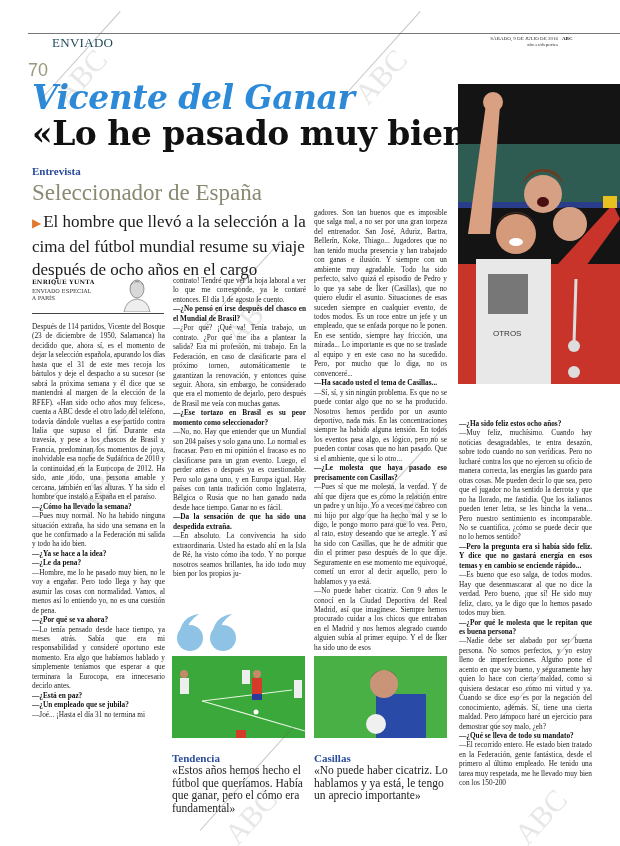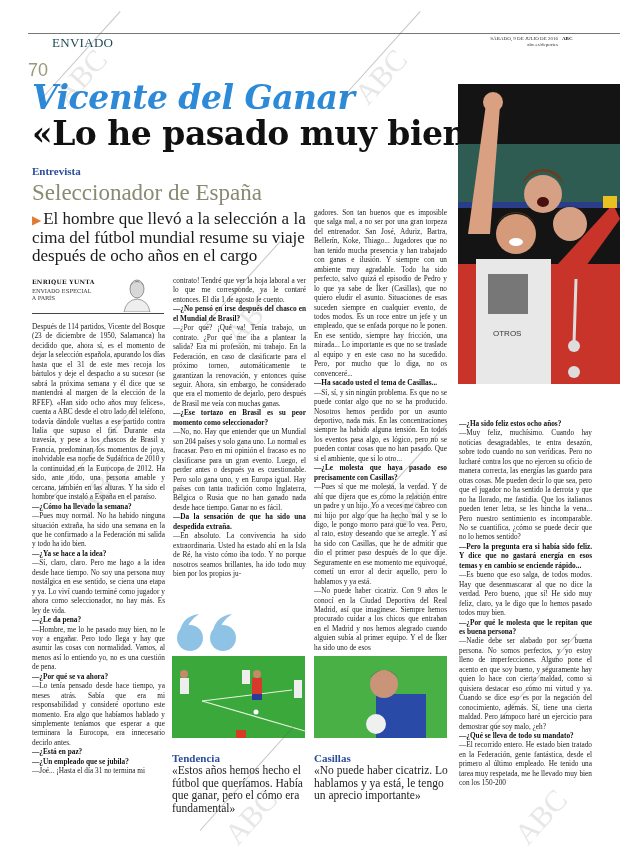--- a/index.html
+++ b/index.html
@@ -12,21 +12,21 @@
   .abs { position: absolute; }
   .rule { position: absolute; left: 28px; top: 33px; width: 592px; height: 1px; background: #777; }
   .pagenum { left: 28px; top: 35px; font-size: 18px; color: #9a9a7a; font-family: Liberation Sans, sans-serif; margin-top: 25px; }
   .section { left: 52px; top: 35px; font-size: 13px; color: #1e4a5a; letter-spacing: 0.3px; font-family: "Liberation Serif", serif; }
   .dateline { right: 62px; top: 36px; font-size: 5px; text-align: right; line-height: 6px; font-family: "Liberation Serif", serif; color:#333; }
   .abc-mini { left: 562px; top: 36px; font-size: 5px; font-weight: bold; font-family: "Liberation Serif", serif; }
   .name-title { left: 32px; top: 78px; font-size: 33px; font-style: italic; font-weight: bold; color: #2d8ad8; font-family: "DejaVu Serif", serif; letter-spacing: -0.5px; }
   .main-title { left: 32px; top: 114px; font-size: 33px; font-weight: bold; color: #111; font-family: "DejaVu Serif", serif; letter-spacing: -0.5px; }
   .kicker { left: 32px; top: 165px; font-size: 11px; font-weight: bold; color: #2a4c9a; font-family: "Liberation Serif", serif; }
   .subhead { left: 32px; top: 180px; font-size: 23px; color: #8a8a72; font-family: "Liberation Serif", serif; }
-  .deck { left: 32px; top: 210px; width: 275px; font-size: 17px; line-height: 18px; color: #1a1a1a; font-family: "Liberation Serif", serif; }
+  .deck { left: 32px; top: 210px; width: 275px; font-size: 17px; line-height: 23px; color: #1a1a1a; font-family: "Liberation Serif", serif; }
   .deck .tri { color: #e07a30; font-size: 12px; margin-right: 2px; }
   .byline-name { left: 32px; top: 278px; font-size: 6px; font-weight: bold; letter-spacing: 0.3px; }
   .byline-role { left: 32px; top: 288px; font-size: 5.5px; line-height: 7px; color: #333; }
   .byline-rule { left: 32px; top: 313px; width: 132px; height: 1px; background: #444; }
   .avatar { left: 122px; top: 278px; width: 30px; height: 34px; }
   .col { position: absolute; font-size: 7.3px; line-height: 9.45px; text-align: justify; font-family: "Liberation Serif", serif; color: #222; }
   .col p { margin: 0; }
   .col .q { font-weight: bold; color: #111; }
   .col1 { left: 32px; top: 322px; width: 133px; }
   .col2 { left: 173px; top: 276px; width: 133px; }
@@ -75,21 +75,20 @@
     <path d="M2 34 Q4 22 15 21 Q26 22 28 34Z" fill="#eee" stroke="#666" stroke-width="0.6"></path>
   </svg>
 </div>
 <div class="abs byline-rule"></div>
 
 <div class="col col1" id="col1">
     <p>Después de 114 partidos, Vicente del Bosque (23 de diciembre de 1950, Salamanca) ha decidido que, ahora sí, es el momento de dejar la selección española, apurando los días hasta que el 31 de este mes recoja los bártulos y deje el despacho a su sucesor (se sabrá la próxima semana y él dice que se mantendrá al margen de la elección de la RFEF). «Han sido ocho años muy felices», cuenta a ABC desde el otro lado del teléfono, todavía dándole vueltas a ese partido contra Italia que supuso el fin. Durante esta travesía, y pese a los chascos de Brasil y Francia, predominan los momentos de joya, inolvidable esa noche de Sudáfrica de 2010 y la continuidad en la Eurocopa de 2012. Ha sido, ante todo, una persona amable y cercana, también en las alturas. Y ha sido el hombre que instaló a España en el paraíso.</p>
     <p class="q">—¿Cómo ha llevado la semana?</p>
     <p>—Pues muy normal. No ha habido ninguna situación extraña, ha sido una semana en la que he confirmado a la Federación mi salida y todo ha ido bien.</p>
     <p class="q">—¿Ya se hace a la idea?</p>
-    <p>—Sí, claro, claro. Pero me hago a la idea desde hace tiempo. No soy una persona muy nostálgica en ese sentido, se cierra una etapa y ya. Lo viví cuando terminé como jugador y ahora como seleccionador, no hay más. Es ley de vida.</p>
     <p class="q">—¿Le da pena?</p>
     <p>—Hombre, me lo he pasado muy bien, no le voy a engañar. Pero todo llega y hay que asumir las cosas con normalidad. Vamos, al menos así lo entiendo yo, no es una cuestión de pena.</p>
     <p class="q">—¿Por qué se va ahora?</p>
     <p>—Lo tenía pensado desde hace tiempo, ya meses atrás. Sabía que era mi responsabilidad y consideré oportuno este momento. Era algo que habíamos hablado y simplemente teníamos que esperar a que terminara la Eurocopa, era innecesario decirlo antes.</p>
     <p class="q">—¿Está en paz?</p>
     <p class="q">—¿Un empleado que se jubila?</p>
     <p>—Joé... ¡Hasta el día 31 no termina mi</p>
   </div>
 <div class="col col2" id="col2">
     <p>contrato! Tendré que ver la hoja laboral a ver lo que me corresponde, ya le contaré entonces. El día 1 de agosto le cuento.</p>

